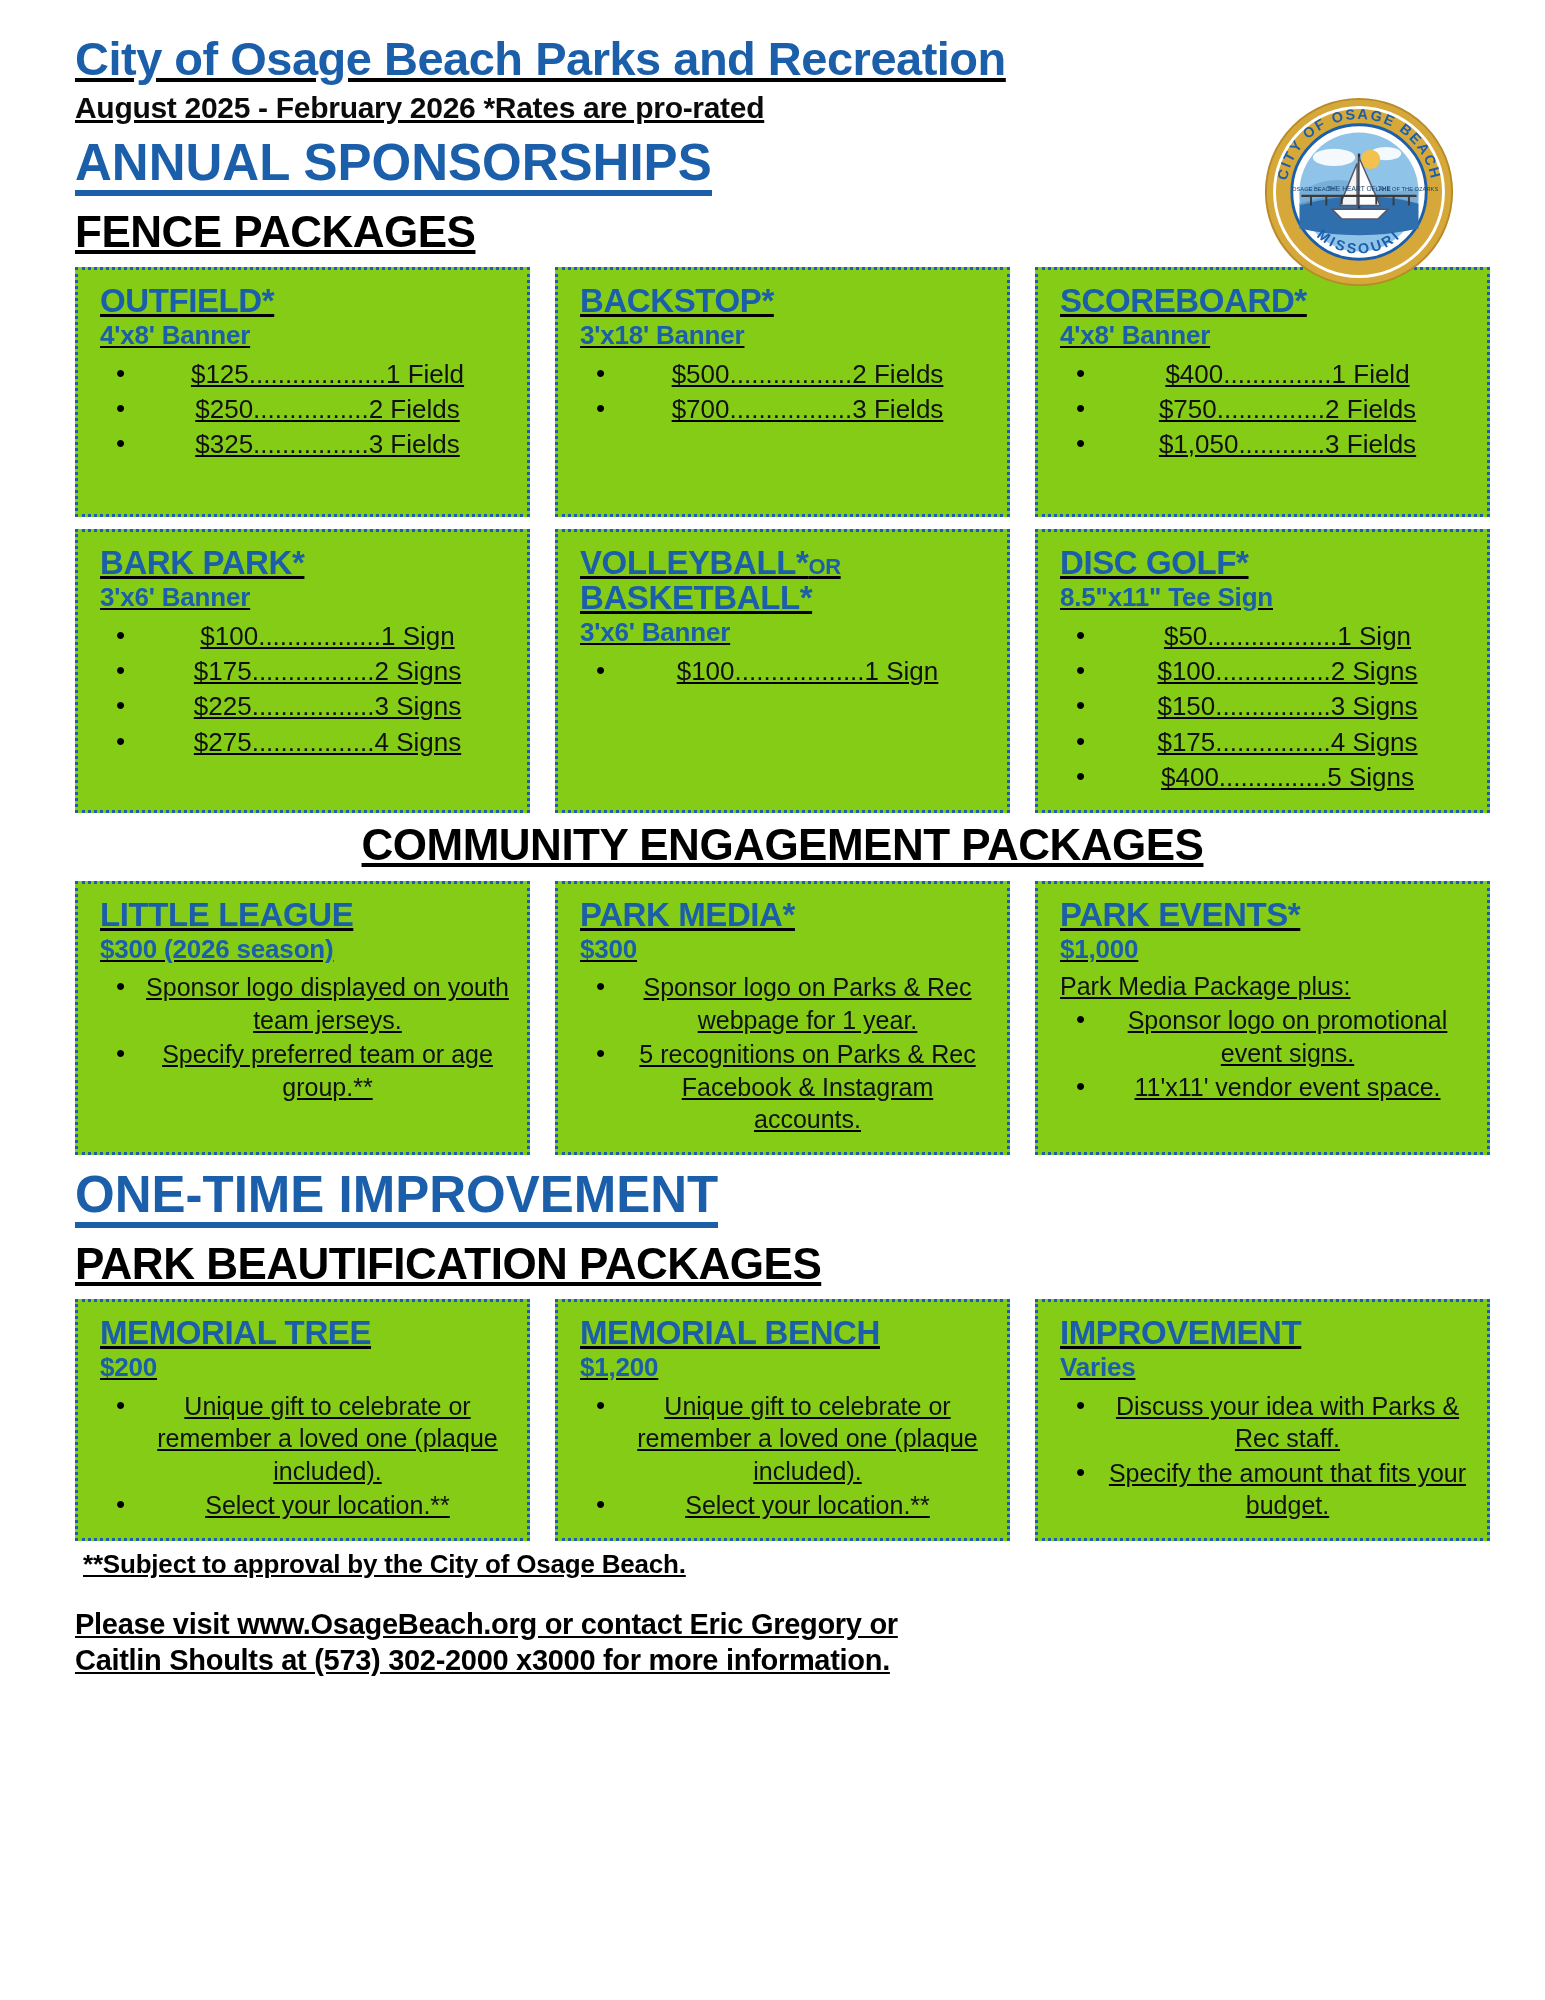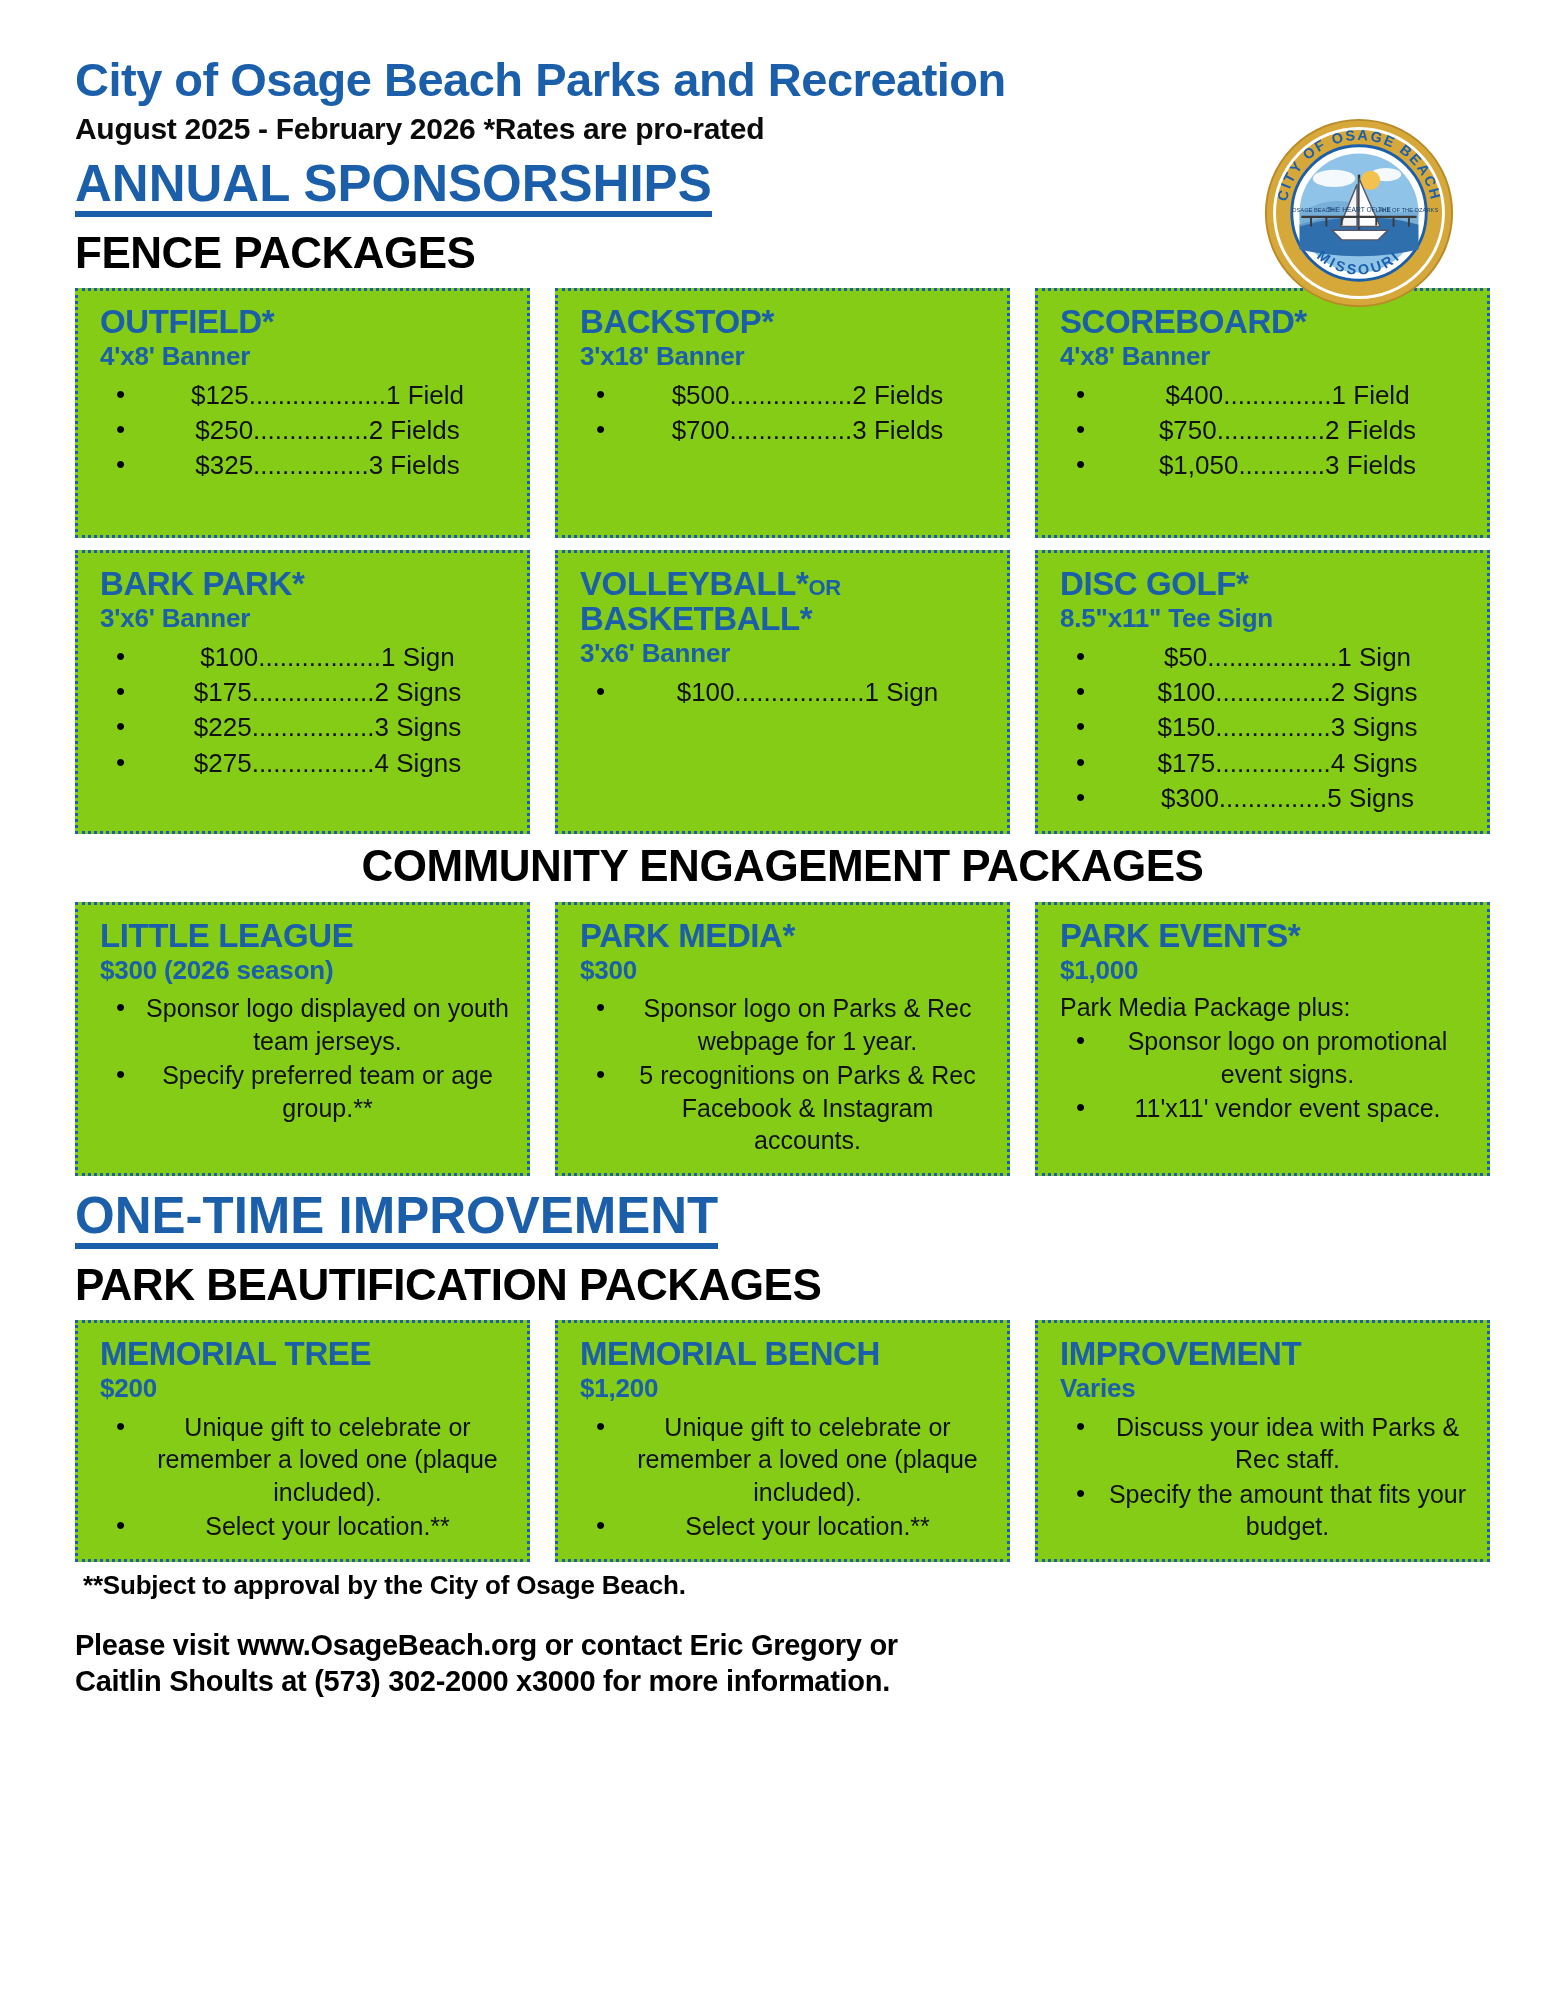--- a/index.html
+++ b/index.html
@@ -9,21 +9,22 @@
     height: 2000px;
     background: #ffffff;
     font-family: "Liberation Sans", sans-serif;
     color: #000000;
     overflow: hidden;
   }
   .page {
     position: relative;
     width: 1545px;
     height: 2000px;
-    padding: 55px 55px 0 75px;
+    padding: 34px 55px 0 75px;
+    text-decoration: underline;
   }
 
   
   .header {
     position: relative;
   }
   .org-title {
     font-size: 47px;
     font-weight: bold;
     color: #1b5faa;
@@ -257,21 +258,21 @@
     </div>
 
     <div class="card">
       <div class="card-title">DISC GOLF*</div>
       <div class="card-sub">8.5"x11" Tee Sign</div>
       <ul class="items">
         <li>$50..................1 Sign</li>
         <li>$100................2 Signs</li>
         <li>$150................3 Signs</li>
         <li>$175................4 Signs</li>
-        <li>$300...............5 Signs</li>
+        <li>$400...............5 Signs</li>
       </ul>
     </div>
   </div>
 
   <div class="section-sub center">COMMUNITY ENGAGEMENT PACKAGES</div>
 
   <div class="grid">
 
     <div class="card">
       <div class="card-title">LITTLE LEAGUE</div>

